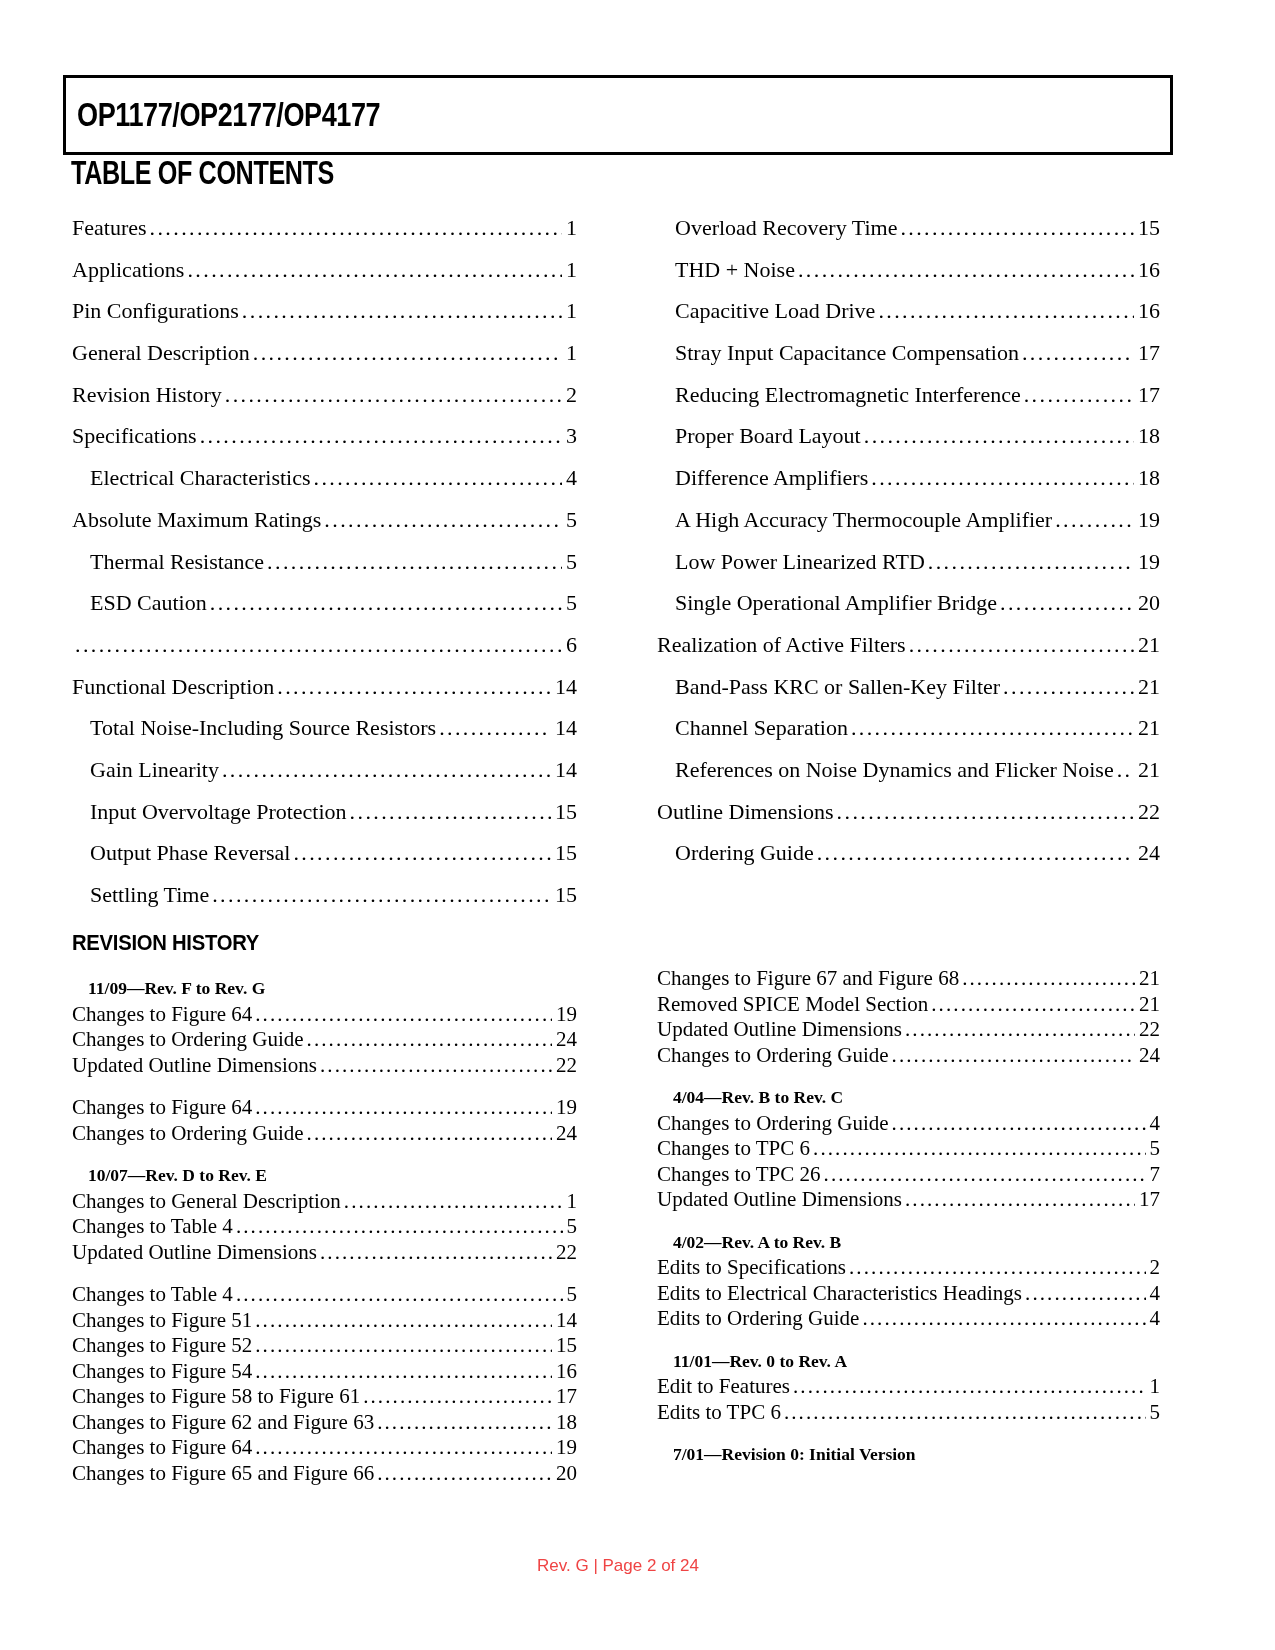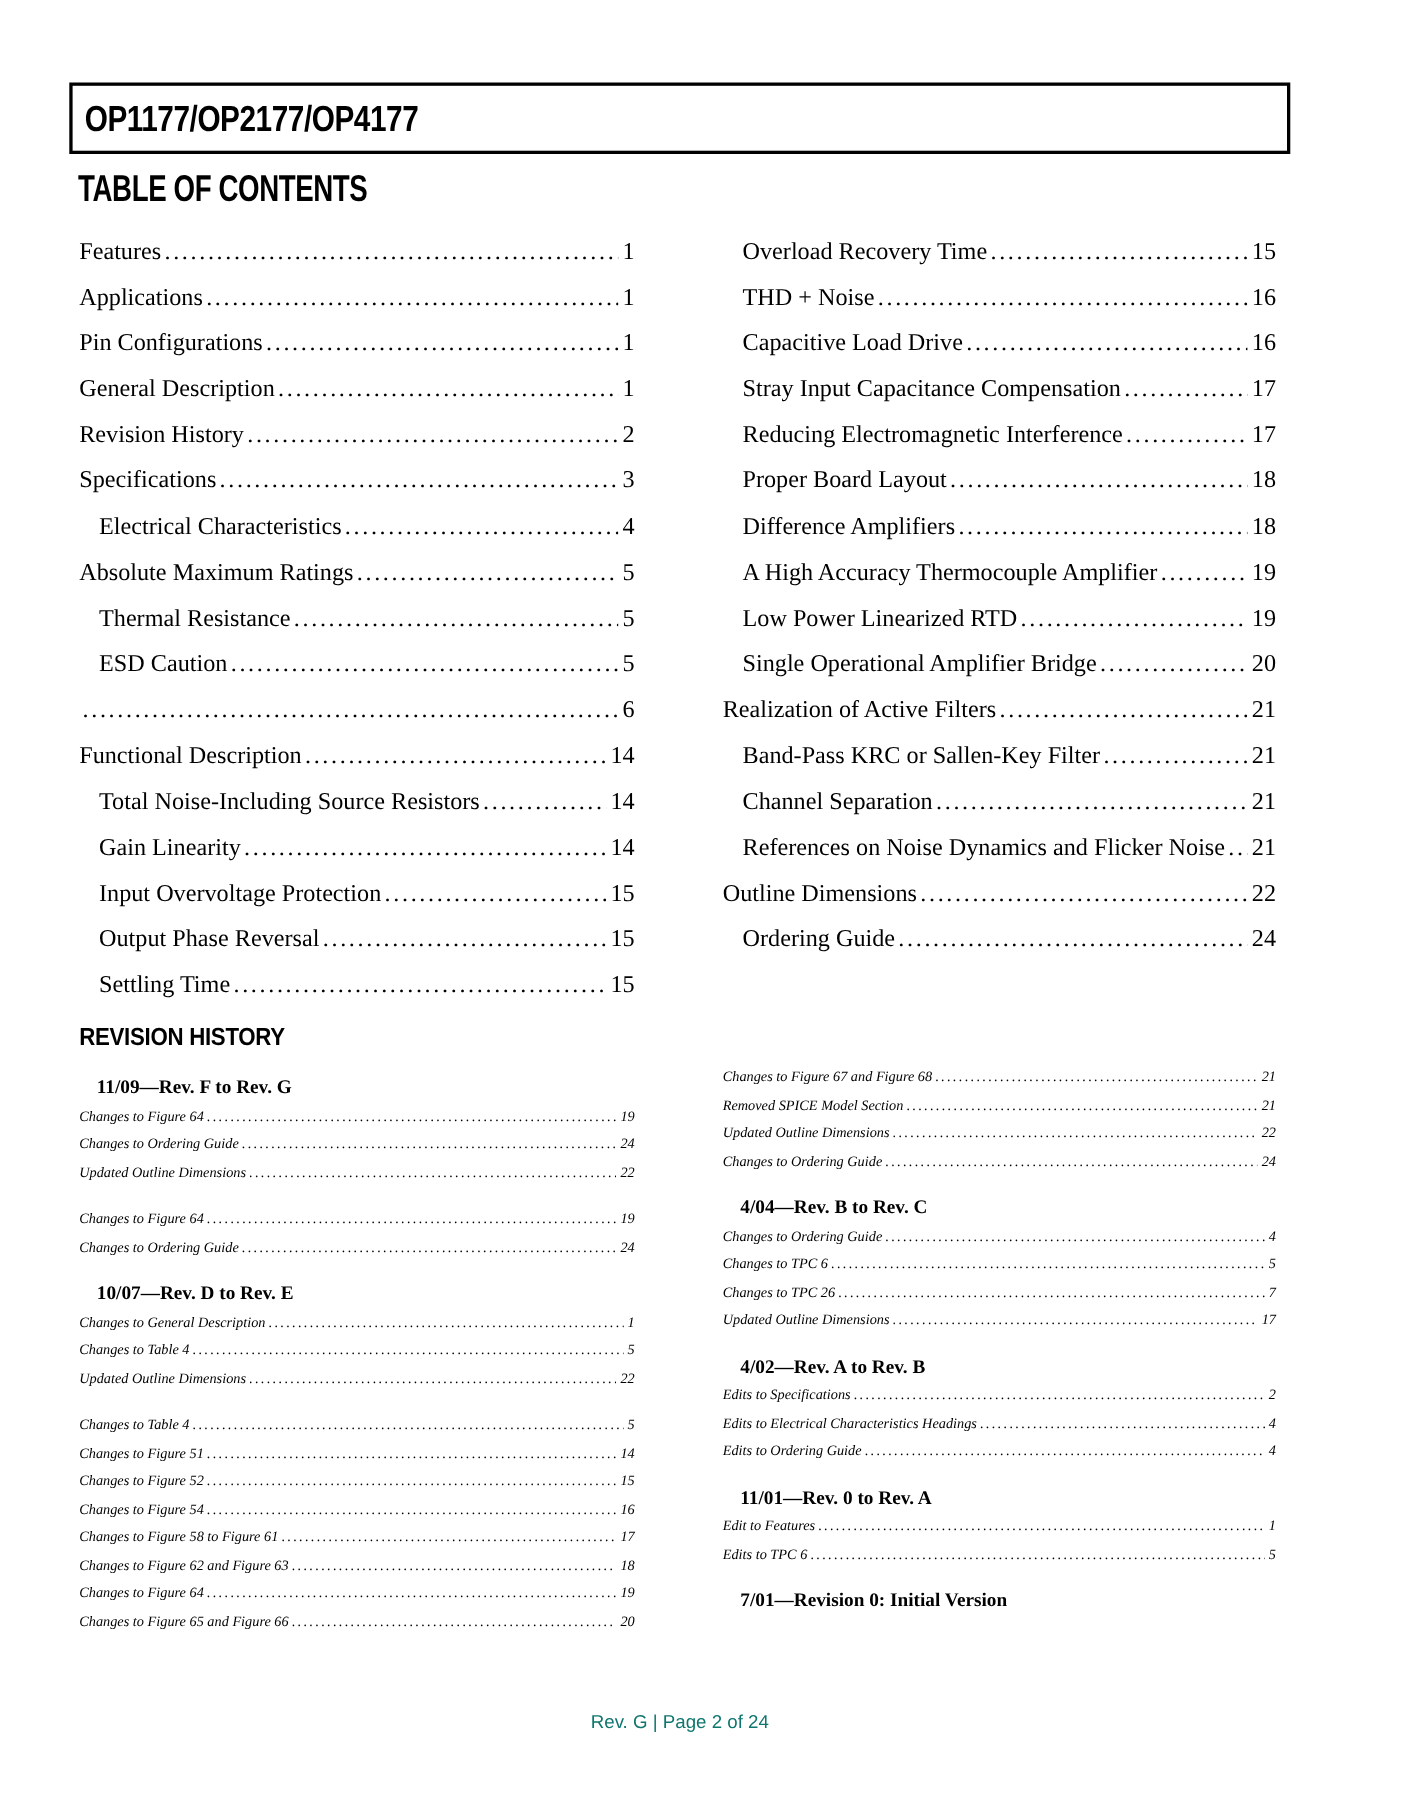--- a/index.html
+++ b/index.html
@@ -5,21 +5,21 @@
   html, body { margin: 0; padding: 0; }
   body {
     width: 1275px; height: 1650px;
     background: #ffffff; color: #000;
     font-family: "Liberation Serif", serif;
     position: relative; overflow: hidden;
   }
 
   .header-box {
     position: absolute; left: 63px; top: 75px;
-    width: 1110px; height: 65px; box-sizing: border-box;
+    width: 1110px; height: 80px; box-sizing: border-box;
     border: 3px solid #000;
     display: flex; align-items: center; padding-left: 11px;
   }
   .part-number {
     font-family: "Liberation Sans", sans-serif;
     font-weight: bold; font-size: 33px; letter-spacing: -0.5px;
     transform: scaleX(0.82); transform-origin: left center;
     white-space: nowrap;
   }
 
@@ -65,29 +65,29 @@
   .rev-title {
     font-family: "Liberation Sans", sans-serif;
     font-weight: bold; font-size: 22.5px; letter-spacing: -0.3px;
     transform: scaleX(0.9); transform-origin: left top;
     white-space: nowrap; margin-bottom: 20px; line-height: 26px;
   }
   .rev-group { margin-bottom: 17px; }
   .rev-heading { font-weight: bold; font-size: 17.5px; line-height: 25.5px; white-space: nowrap; margin-left: 16px; }
   .rev-row {
     display: flex; align-items: flex-start;
-    line-height: 25.5px; font-size: 13px; font-style: italic;
+    line-height: 25.5px; font-size: 21px;
   }
   .rev-row .dots::after { letter-spacing: 2.1px; }
 
   .footer {
     position: absolute; left: 63px; top: 1556px; width: 1110px;
     text-align: center;
     font-family: "Liberation Sans", sans-serif;
-    font-size: 17px; color: #0f766e;
+    font-size: 17px; color: #ef4444;
   }
 </style>
 </head>
 <body>
 
 <div class="header-box">
   <span class="part-number">OP1177/OP2177/OP4177</span>
 </div>
 
 <div class="toc-title">TABLE OF CONTENTS</div>

